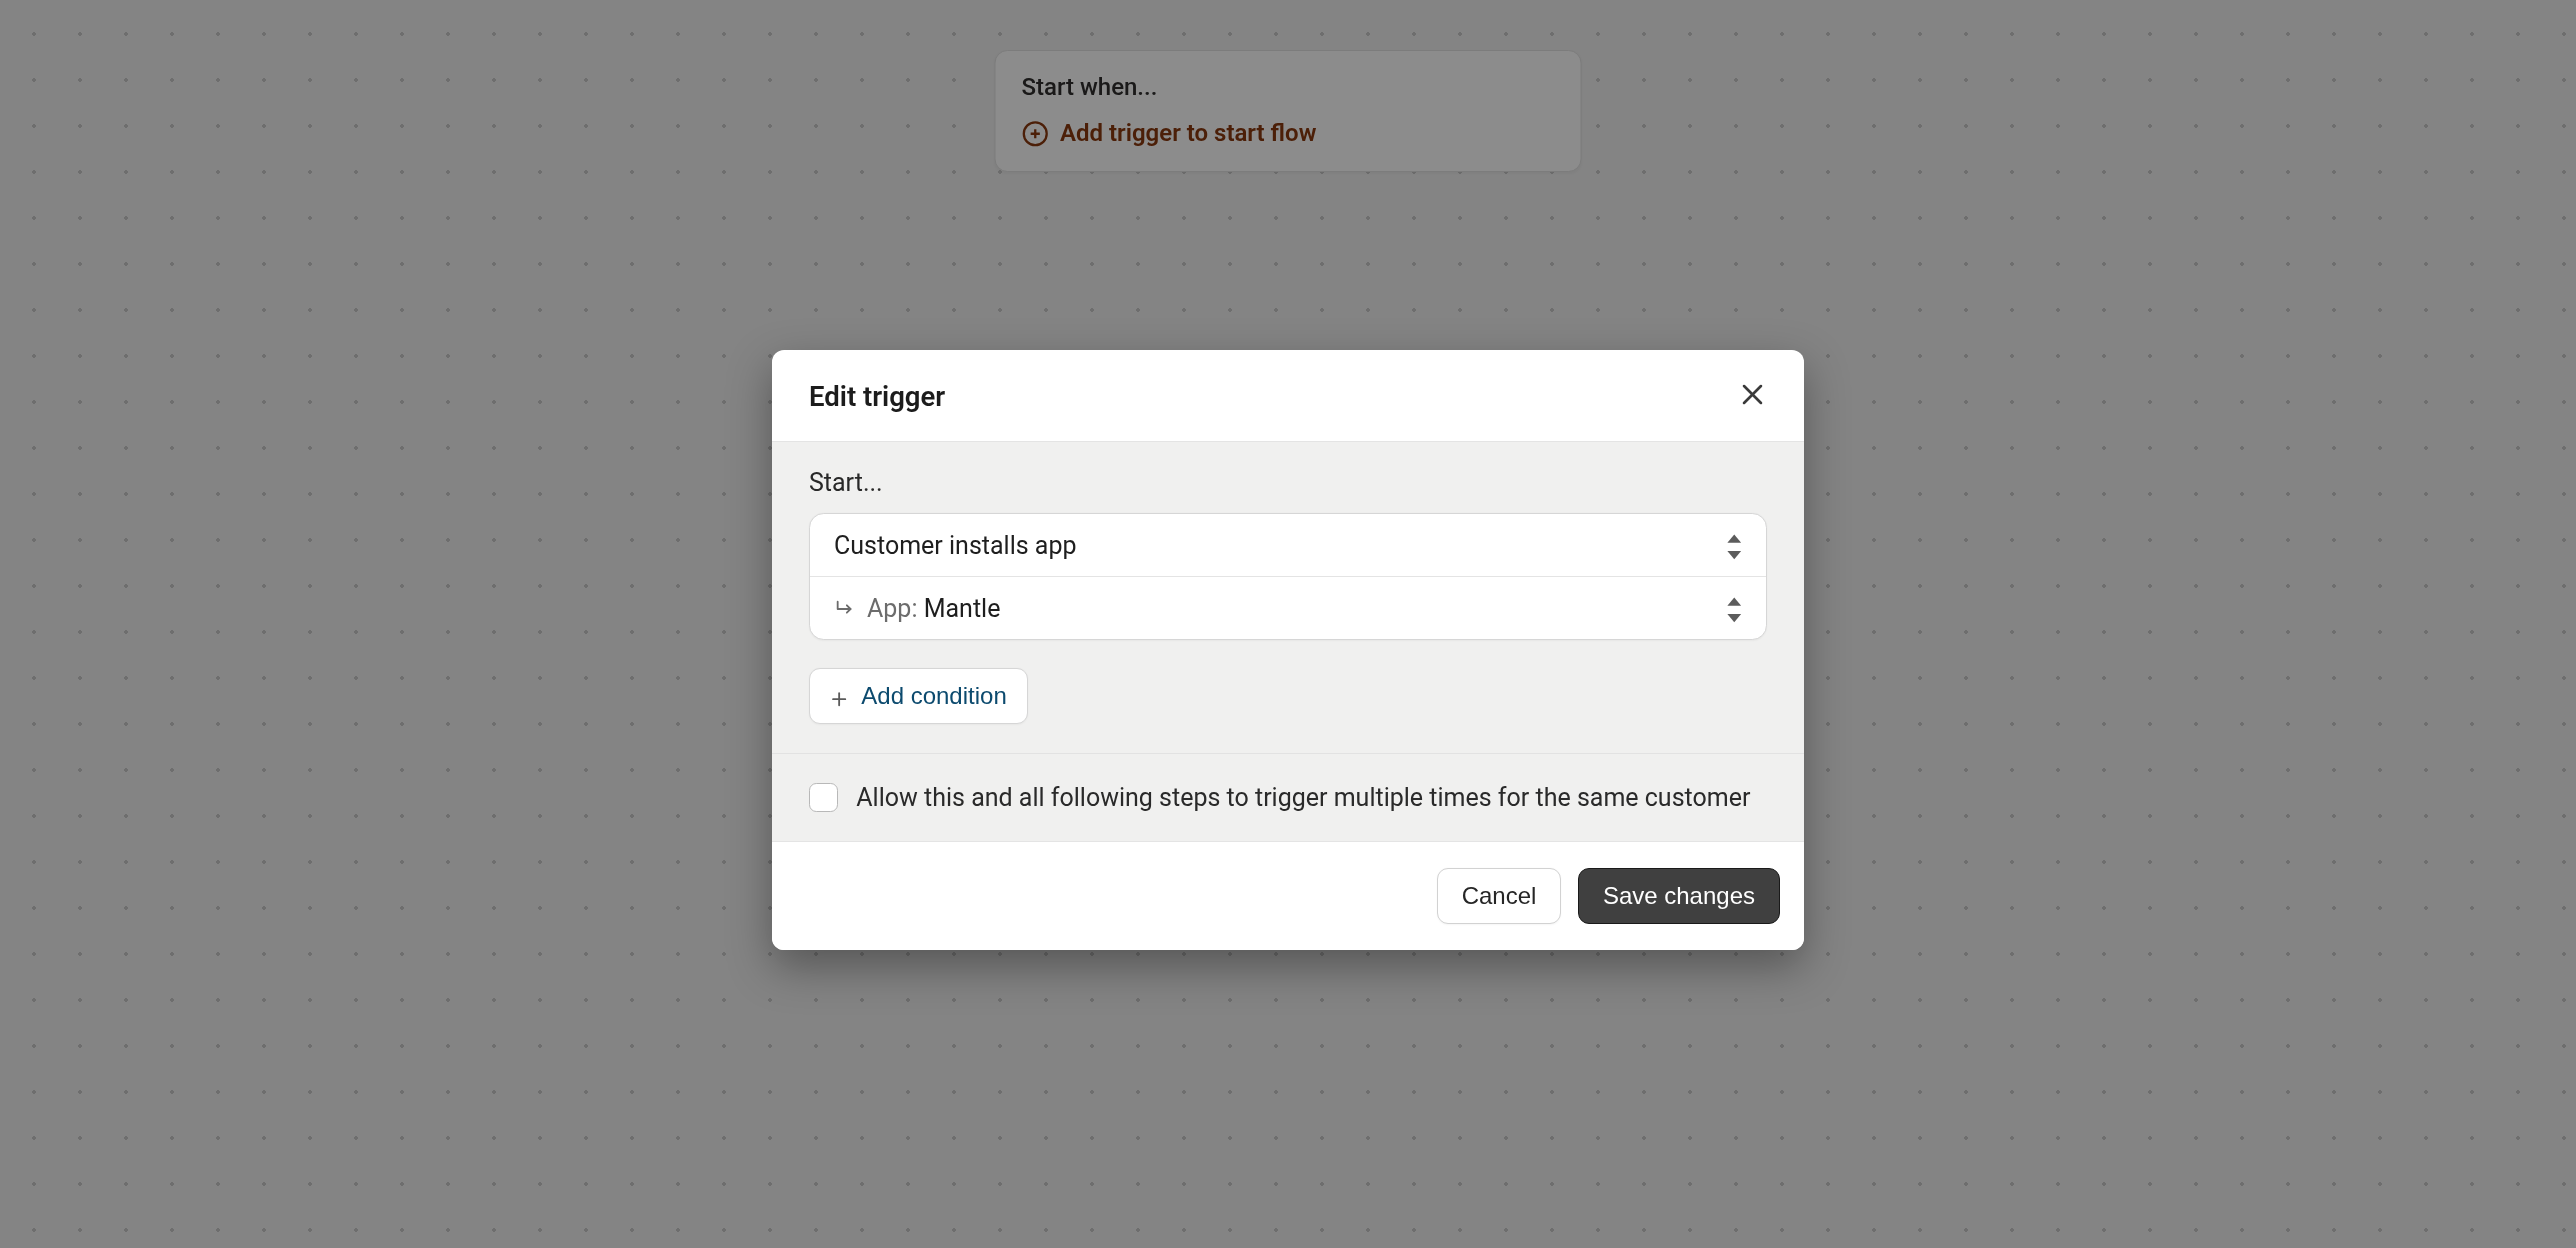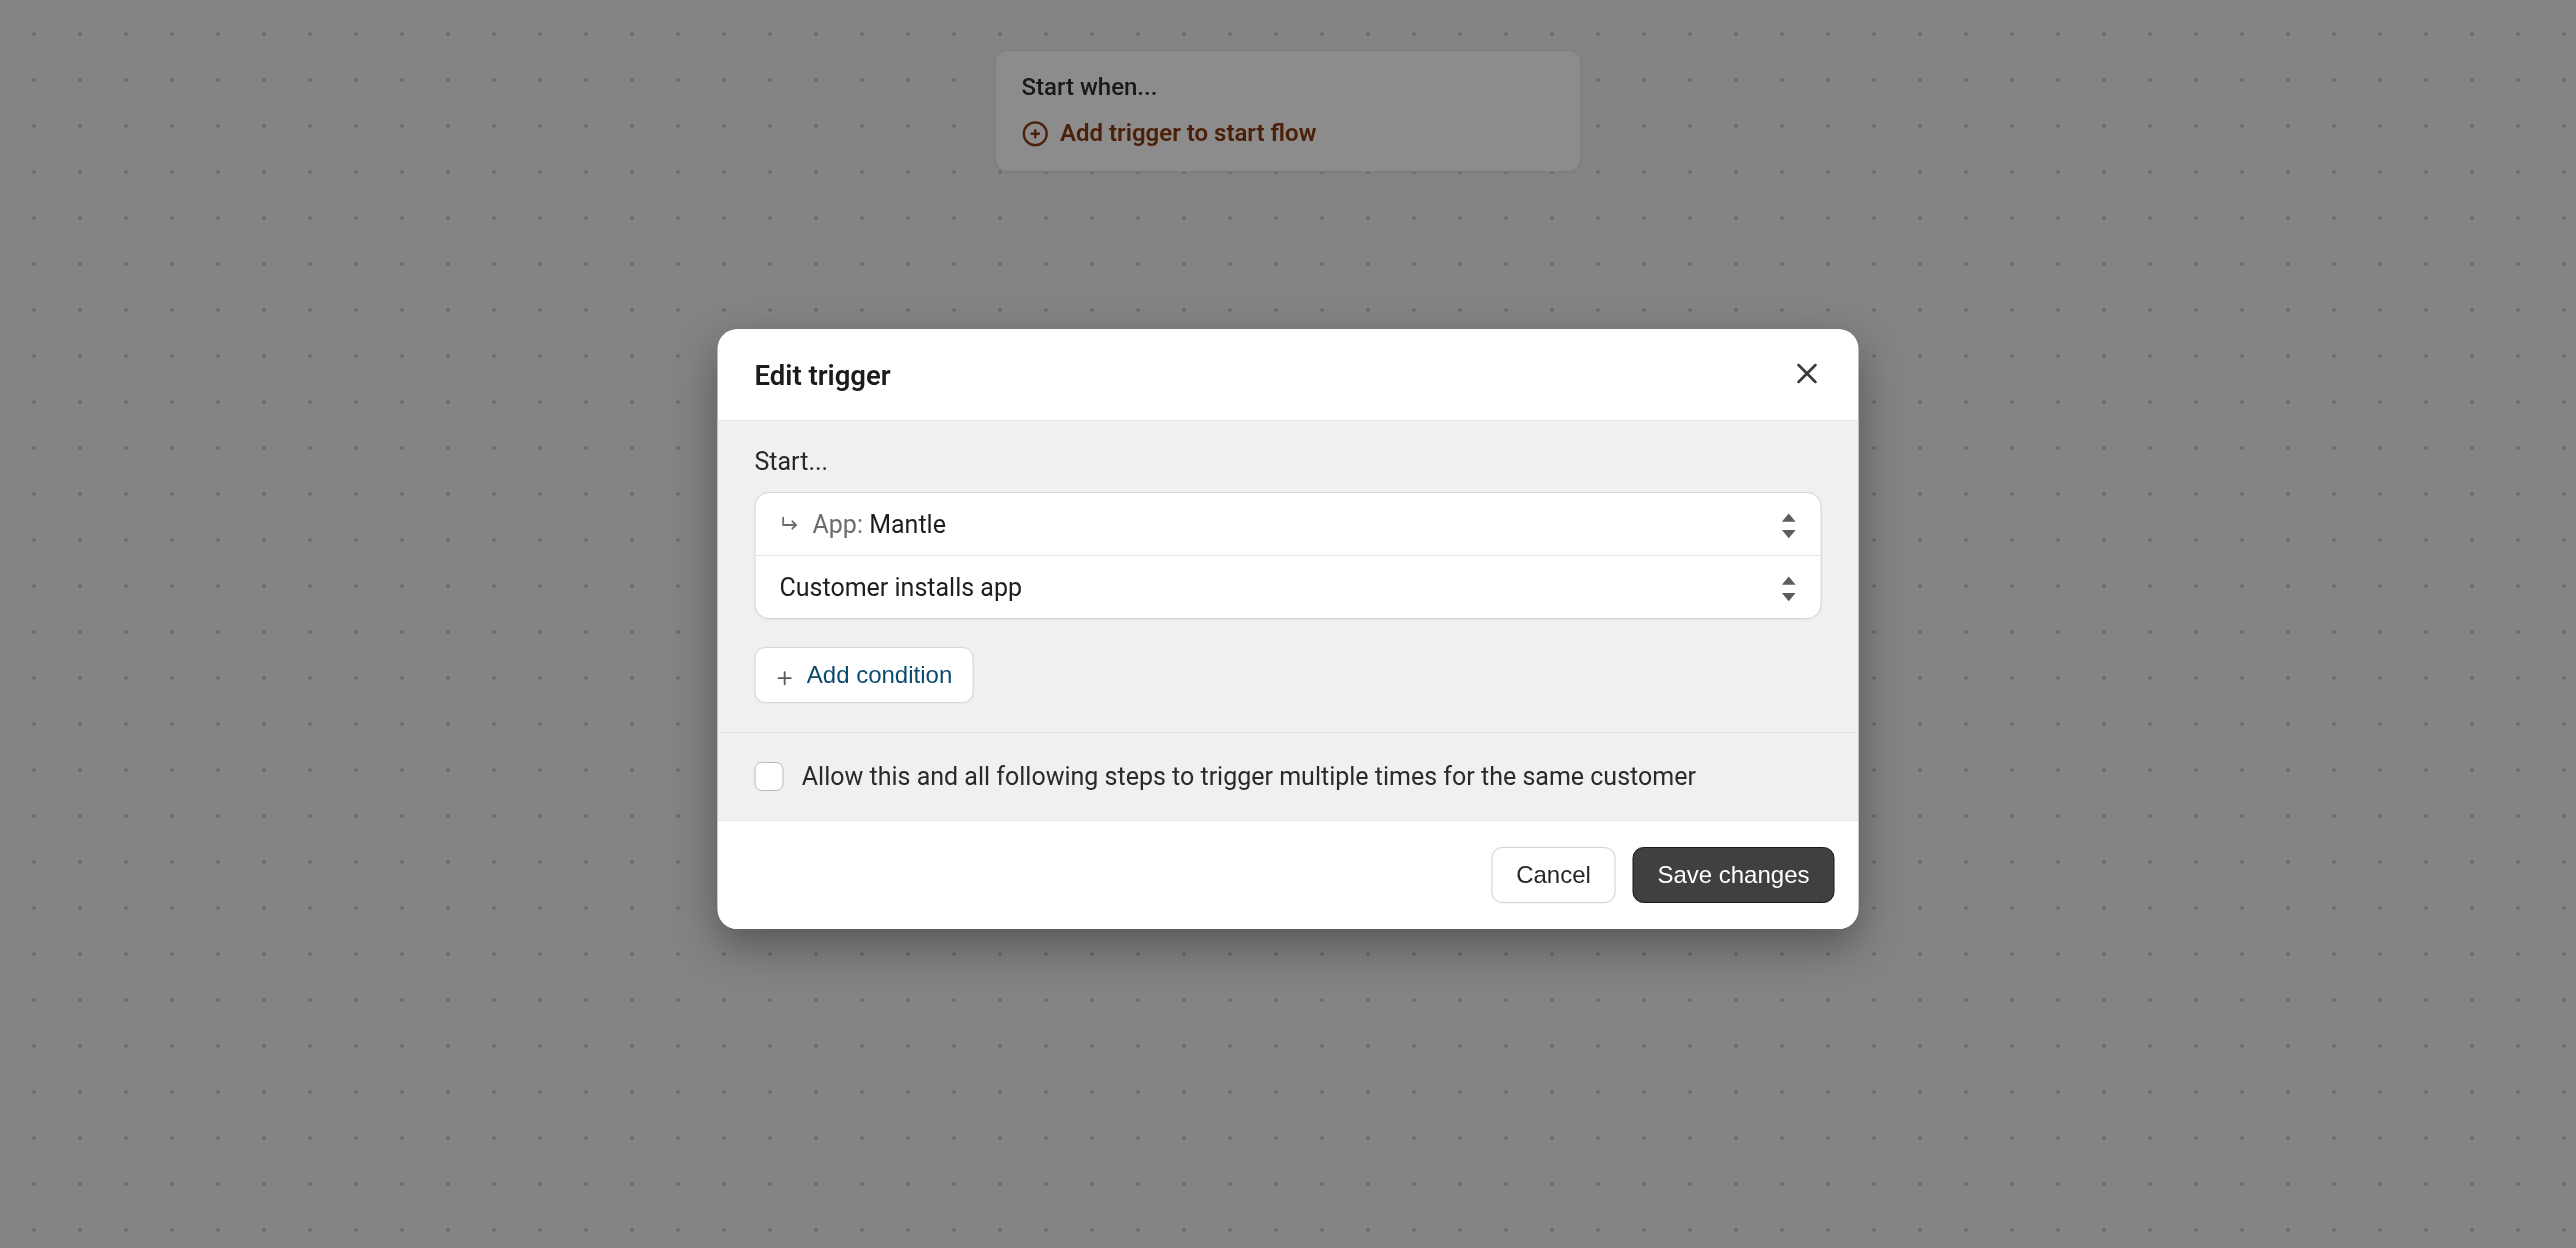--- a/index.html
+++ b/index.html
@@ -58,26 +58,26 @@
     flex-shrink: 0;
   }
   .node-add-label {
     color: #8a3a0f;
     font-size: 24px;
     font-weight: 600;
   }
 
   .modal {
     position: absolute;
-    top: 329px;
+    top: 350px;
     left: 50%;
     transform: translateX(-50%);
-    width: 1141px;
-    background: #ffffff;
-    border-radius: 20px;
+    width: 1032px;
+    background: #ffffff;
+    border-radius: 12px;
     box-shadow: 0 16.5px 44px rgba(0,0,0,0.35);
     overflow: hidden;
   }
   .modal-header {
     display: flex;
     align-items: center;
     justify-content: space-between;
     padding: 27.5px 33px 26px 37px;
     border-bottom: 0.9px solid #e4e4e4;
   }
@@ -244,20 +244,31 @@
           </svg>
         </span>
       </div>
     </div>
 
     <div class="modal-body">
       <div class="section">
         <div class="section-label">Start...</div>
 
         <div class="select-group">
+          <div class="select-row">
+            <div class="select-left">
+              <span>Customer installs app</span>
+            </div>
+            <span class="updown-icon">
+              <svg viewBox="0 0 12 20" fill="currentColor">
+                <path d="M6 1 L11 7 L1 7 Z"></path>
+                <path d="M6 19 L1 13 L11 13 Z"></path>
+              </svg>
+            </span>
+          </div>
           <div class="select-row">
             <div class="select-left">
               <span class="nested-icon">
                 <svg viewBox="0 0 24 24" fill="none" stroke="currentColor" stroke-width="2" stroke-linecap="round" stroke-linejoin="round">
                   <path d="M4 4 L4 12 L18 12"></path>
                   <path d="M14 8 L18 12 L14 16"></path>
                 </svg>
               </span>
               <span>
                 <span class="muted">App:</span>
@@ -265,31 +276,20 @@
                 <span>Mantle</span>
               </span>
             </div>
             <span class="updown-icon">
               <svg viewBox="0 0 12 20" fill="currentColor">
                 <path d="M6 1 L11 7 L1 7 Z"></path>
                 <path d="M6 19 L1 13 L11 13 Z"></path>
               </svg>
             </span>
           </div>
-          <div class="select-row">
-            <div class="select-left">
-              <span>Customer installs app</span>
-            </div>
-            <span class="updown-icon">
-              <svg viewBox="0 0 12 20" fill="currentColor">
-                <path d="M6 1 L11 7 L1 7 Z"></path>
-                <path d="M6 19 L1 13 L11 13 Z"></path>
-              </svg>
-            </span>
-          </div>
         </div>
 
         <button class="add-condition">
           <span class="plus-icon">
             <svg viewBox="0 0 24 24" fill="none" stroke="currentColor" stroke-width="2.4" stroke-linecap="round">
               <line x1="12" y1="4" x2="12" y2="20"></line>
               <line x1="4" y1="12" x2="20" y2="12"></line>
             </svg>
           </span>
           <span>Add condition</span>

